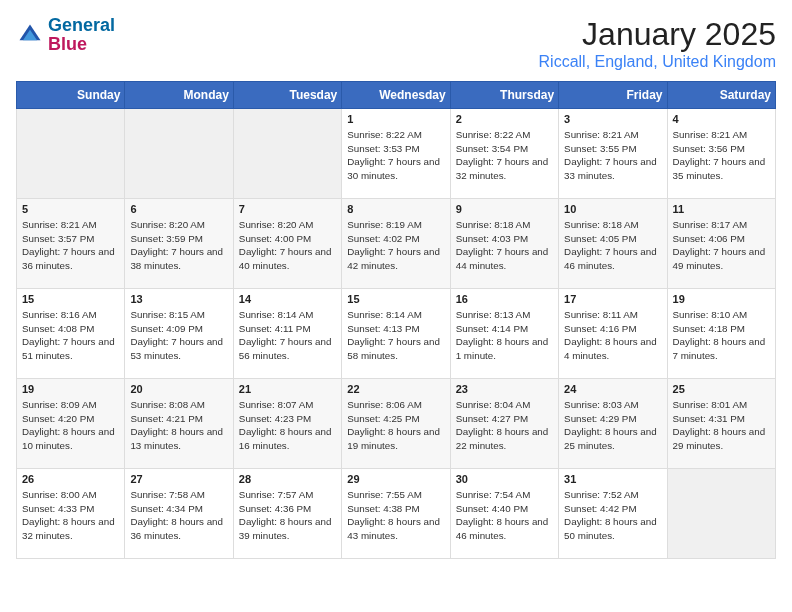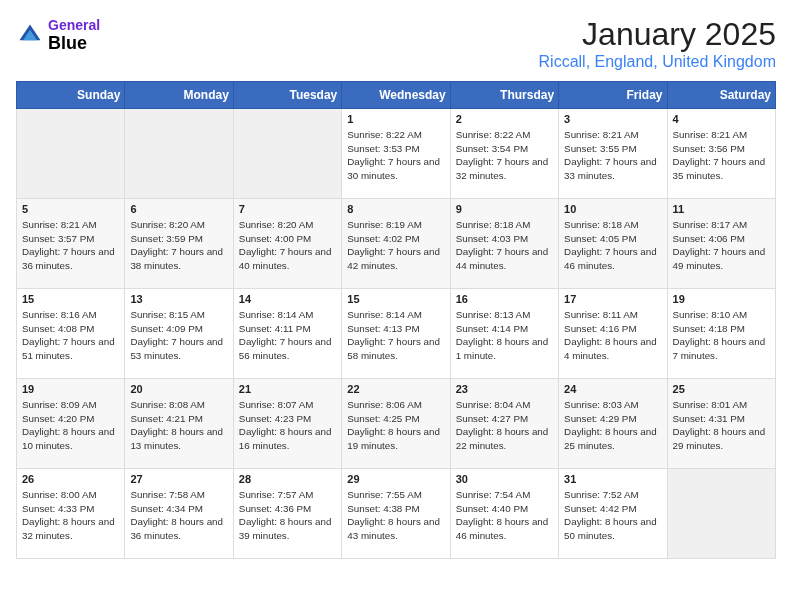--- a/index.html
+++ b/index.html
@@ -15,29 +15,29 @@
       justify-content: space-between;
       align-items: flex-start;
       margin-bottom: 10px;
     }
     .logo {
       display: flex;
       align-items: center;
       gap: 4px;
     }
     .logo-text-general {
-      font-size: 14px;
-      font-weight: bold;
-      color: #6d28d9;
+      font-size: 18px;
+      font-weight: bold;
+      color: #0369a1;
       line-height: 1;
     }
     .logo-text-blue {
       font-size: 18px;
       font-weight: bold;
-      color: #000000;
+      color: #be185d;
       line-height: 1;
     }
     .logo-icon {
       width: 28px;
       height: 28px;
     }
     .title-area {
       text-align: right;
     }
     .month-title {

